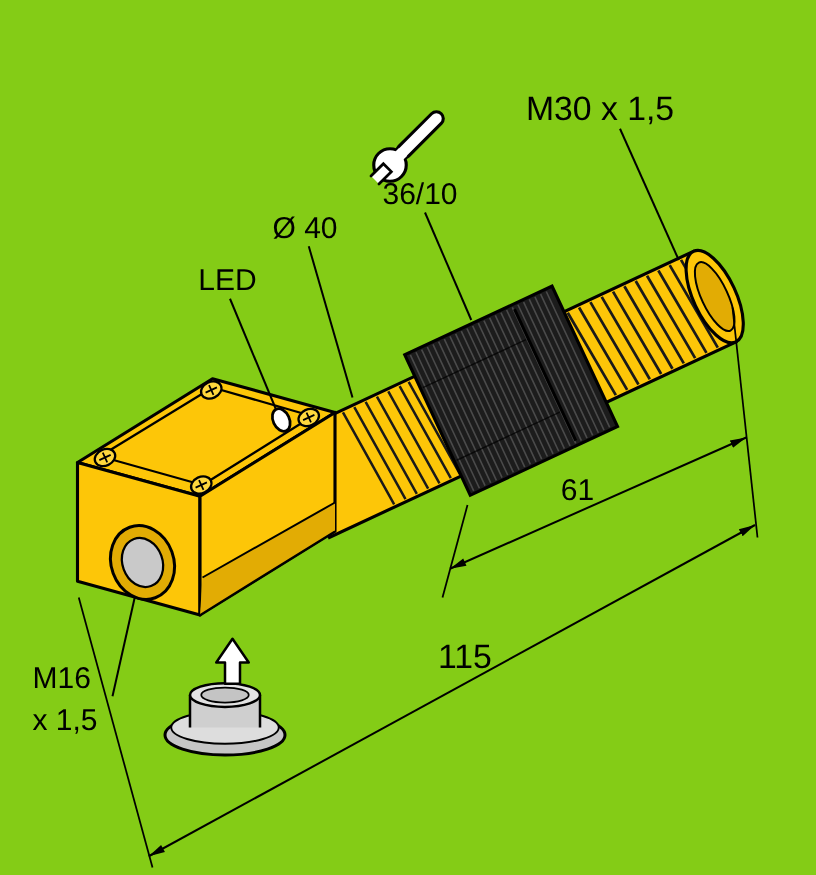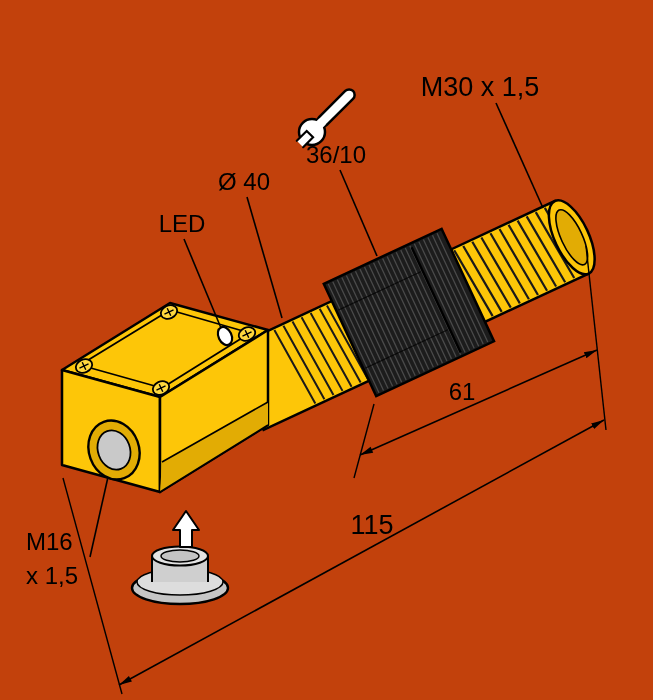--- a/index.html
+++ b/index.html
@@ -1,16 +1,16 @@
 <!DOCTYPE html>
 <html><head>
 <meta charset="utf-8">
 <style>
   html,body{margin:0;padding:0;background:#ffffff;}
-  .stage{position:relative;width:653px;height:700px;background:#c2410c;overflow:hidden;}
+  .stage{position:relative;width:653px;height:700px;background:#84cc16;overflow:hidden;}
   svg{display:block;}
   .lbl{font-family:"Liberation Sans","DejaVu Sans",sans-serif;font-size:24px;fill:#000;}
   .lbl-lg{font-family:"Liberation Sans","DejaVu Sans",sans-serif;font-size:27px;fill:#000;}
 </style>
 </head>
 <body>
 
 <div class="stage">
 <svg width="653" height="700" viewBox="0 0 653 700">
   <defs>

